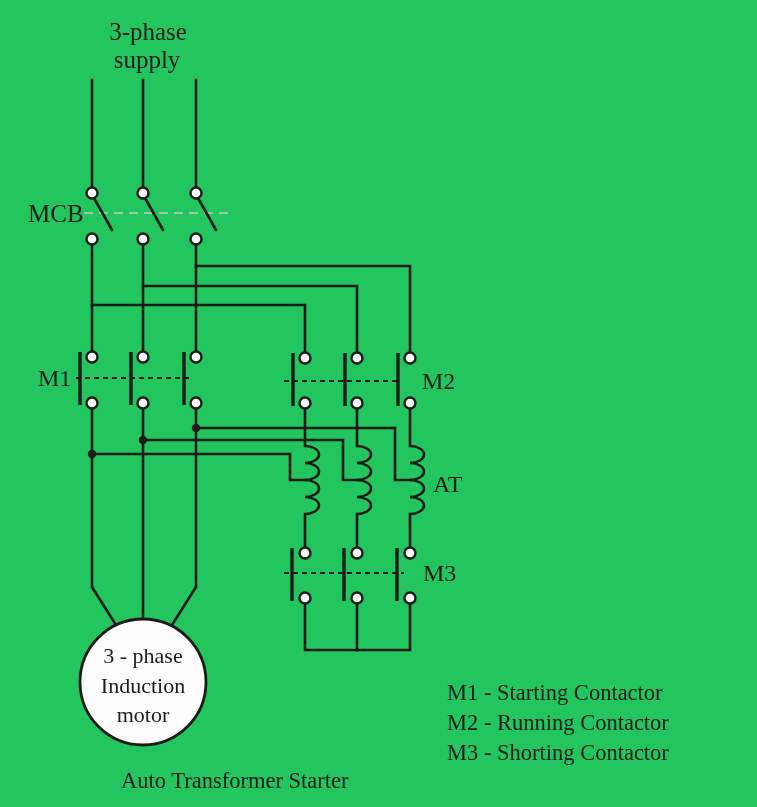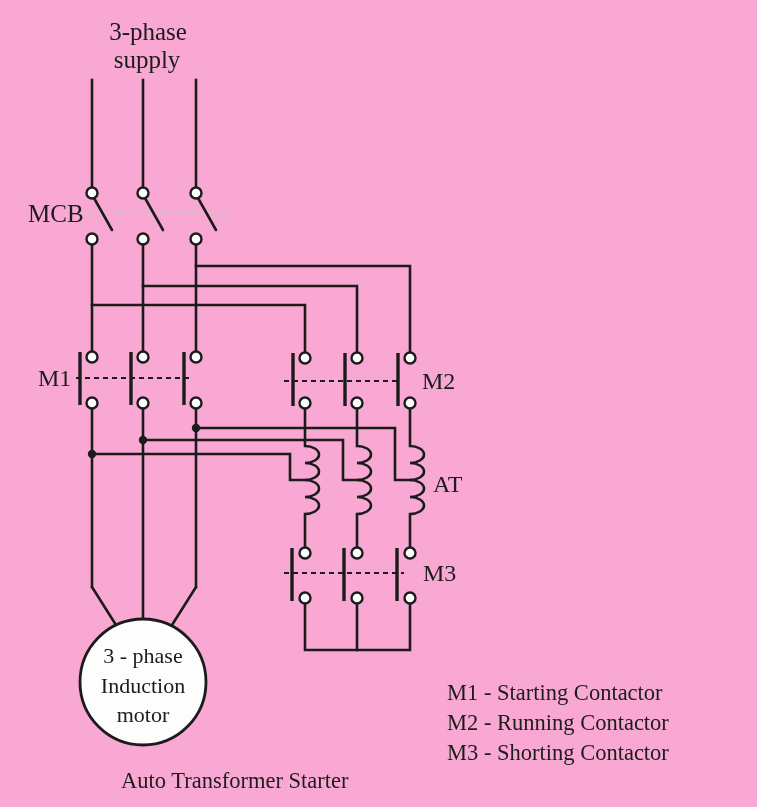--- a/index.html
+++ b/index.html
@@ -1,16 +1,16 @@
 <!DOCTYPE html>
 <html><head>
 <meta charset="utf-8">
 <style>
   html,body{margin:0;padding:0;background:#ffffff;}
-  .stage{position:relative;width:757px;height:807px;background:#f9a8d4;overflow:hidden;
+  .stage{position:relative;width:757px;height:807px;background:#22c55e;overflow:hidden;
          font-family:"Liberation Serif", serif;}
   svg{position:absolute;left:0;top:0;}
   .wire{stroke:#1b1b1b;stroke-width:2.6;fill:none;stroke-linecap:square;stroke-linejoin:miter;}
   .diag{stroke:#1b1b1b;stroke-width:2.6;fill:none;stroke-linecap:round;}
   .circ{fill:#fdfdfd;stroke:#1b1b1b;stroke-width:2.4;}
   .bar{stroke:#1b1b1b;stroke-width:3.4;fill:none;}
   .dash{stroke:#1b1b1b;stroke-width:2.1;stroke-dasharray:5 4;fill:none;}
   .dot{fill:#1b1b1b;stroke:none;}
   .linkage{stroke:#c6c6c6;stroke-width:1.6;stroke-dasharray:9 6;fill:none;}
   .lbl{font-family:"Liberation Serif", serif;fill:#1c1c1c;}

